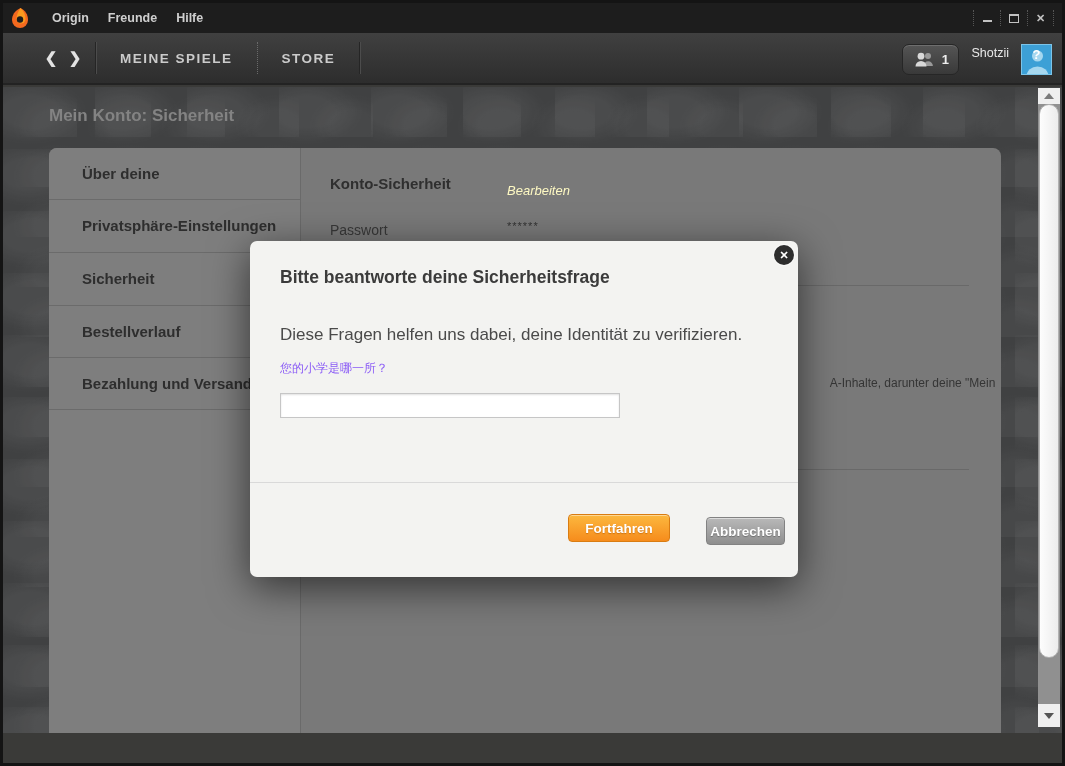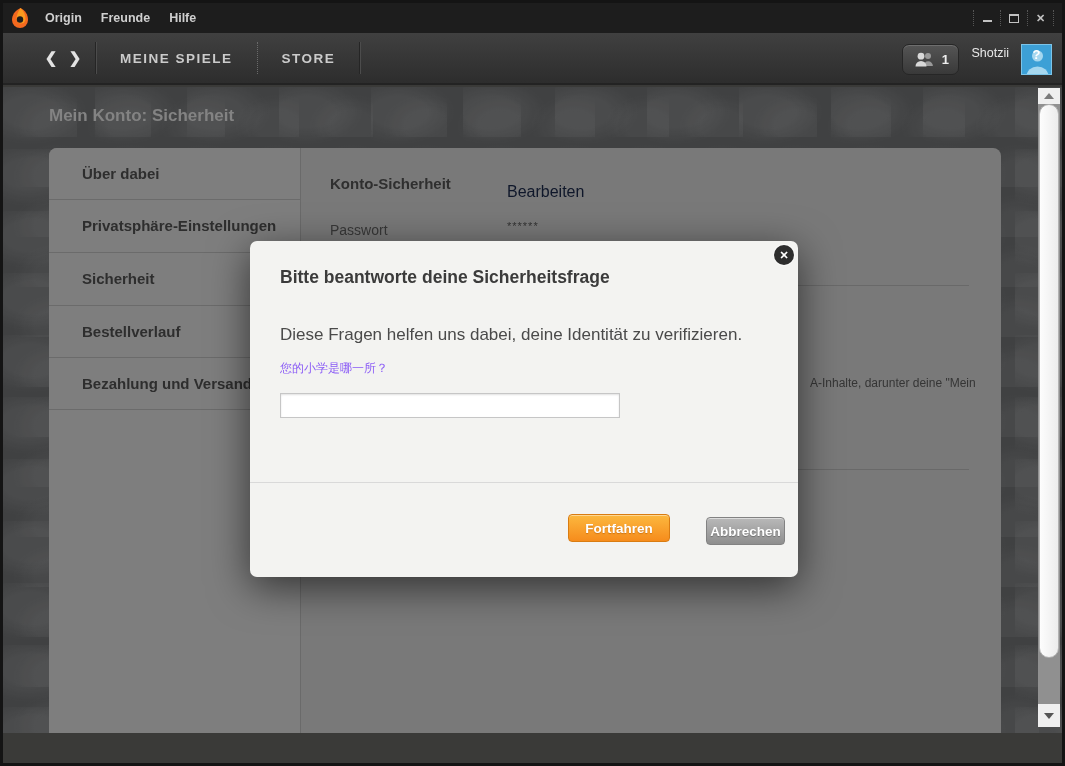--- a/index.html
+++ b/index.html
@@ -5,21 +5,21 @@
   * { margin:0; padding:0; box-sizing:border-box; }
   html,body { width:1065px; height:766px; overflow:hidden; }
   body { font-family:"Liberation Sans", sans-serif; background:#3a3a38; position:relative; }
 
   .window { position:absolute; inset:0; box-shadow: inset 0 0 0 3px #141414; }
 
   
   .titlebar { position:absolute; left:3px; right:3px; top:3px; height:30px;
     background:#1d1d1d; display:flex; align-items:center; }
   .logo { width:20px; height:22px; margin-left:7px; }
-  .tb-menu { display:flex; margin-left:15px; gap:19px; }
+  .tb-menu { display:flex; margin-left:22px; gap:19px; }
   .tb-menu-item { color:#cfcfcf; font-size:12.5px; font-weight:bold; cursor:default; }
   .tb-controls { position:absolute; right:8px; top:5px; display:flex; align-items:center; height:20px; }
   .tb-ctrl { width:27px; height:16px; display:flex; align-items:center; justify-content:center;
     border-left:1px dotted #565656; color:#c2c2c2; }
   .tb-ctrl:last-child { border-right:1px dotted #565656; }
   .min-bar { width:9px; height:2px; background:#c2c2c2; margin-top:6px; }
   .max-box { width:10px; height:9px; border:1px solid #c2c2c2; border-top:2px solid #c2c2c2; }
   .close-x { font-size:11px; font-weight:bold; }
 
   
@@ -41,34 +41,34 @@
     border:1px solid #7cc4e8; cursor:pointer; }
   .avatar-q { position:absolute; left:0; right:0; top:2px; text-align:center; color:#fff;
     font-size:13px; font-weight:bold; z-index:2; }
 
   
   .viewport { position:absolute; left:3px; right:3px; top:87px; height:646px;
     background-color:#404142;
     background-image:
       radial-gradient(ellipse at 30% 40%, rgba(255,255,255,.05) 0 30%, transparent 62%),
       radial-gradient(ellipse at 72% 78%, rgba(255,255,255,.04) 0 26%, transparent 58%);
-    background-size:92px 62px, 74px 50px; overflow:hidden; }
+    background-size:92px 62px, 74px 50px; overflow:hidden;text-align:center; }
   .page-title { position:absolute; left:46px; top:19px; color:#838383; font-size:17px; font-weight:bold; }
 
   .panel { position:absolute; left:46px; top:61px; width:952px; height:585px;
     background:#797979; border-radius:8px 8px 0 0; }
   .sidebar { position:absolute; left:0; top:0; width:252px; height:585px;
     background:#7e7e7e; border-right:1px solid #6a6a6a; border-radius:8px 0 0 0; }
   .side-item { height:52px; display:flex; align-items:center; padding-left:33px;
     border-bottom:1px solid #6b6b6b; color:#2e2e2e; font-size:15px; font-weight:bold;
     line-height:16px; cursor:pointer; white-space:pre-line; }
   .side-item.tall { height:53px; }
 
   .c-heading { position:absolute; left:281px; top:27px; color:#2f2f2f; font-size:15px; font-weight:bold; }
-  .c-link { position:absolute; left:458px; top:35px; color:#0f172a; font-size:16px; cursor:pointer; }
+  .c-link { position:absolute; left:458px; top:35px; color:#fef9c3; font-size:13px; cursor:pointer;font-style:italic; }
   .c-label { position:absolute; left:281px; top:74px; color:#383838; font-size:14px; }
   .c-stars { position:absolute; left:458px; top:72px; color:#333; font-size:11px; letter-spacing:1px; }
   .c-sep1 { position:absolute; left:283px; top:137px; width:637px; height:1px; background:#696969; }
   .c-frag { position:absolute; left:761px; top:228px; width:205px; color:#353535; font-size:12px; }
   .c-sep2 { position:absolute; left:283px; top:321px; width:637px; height:1px; background:#696969; }
 
   
   .scrollbar { position:absolute; left:1035px; top:1px; width:22px; height:639px; background:#efefef; }
   .sb-up { position:absolute; top:0; left:0; right:0; height:16px; display:flex; align-items:center; justify-content:center; cursor:pointer; }
   .tri-up { width:0; height:0; border-left:5px solid transparent; border-right:5px solid transparent; border-bottom:6px solid #7a7a7a; }
@@ -159,21 +159,21 @@
         </svg>
       </div>
     </div>
   </div>
 
   <div class="viewport">
     <div class="page-title">Mein Konto: Sicherheit</div>
 
     <div class="panel">
       <div class="sidebar">
-        <div class="side-item">Über dabei</div>
+        <div class="side-item">Über deine</div>
         <div class="side-item tall">Privatsphäre-Einstellungen</div>
         <div class="side-item tall">Sicherheit</div>
         <div class="side-item">Bestellverlauf</div>
         <div class="side-item">Bezahlung und Versand</div>
       </div>
 
       <div class="c-heading">Konto-Sicherheit</div>
       <div class="c-link">Bearbeiten</div>
       <div class="c-label">Passwort</div>
       <div class="c-stars">******</div>

